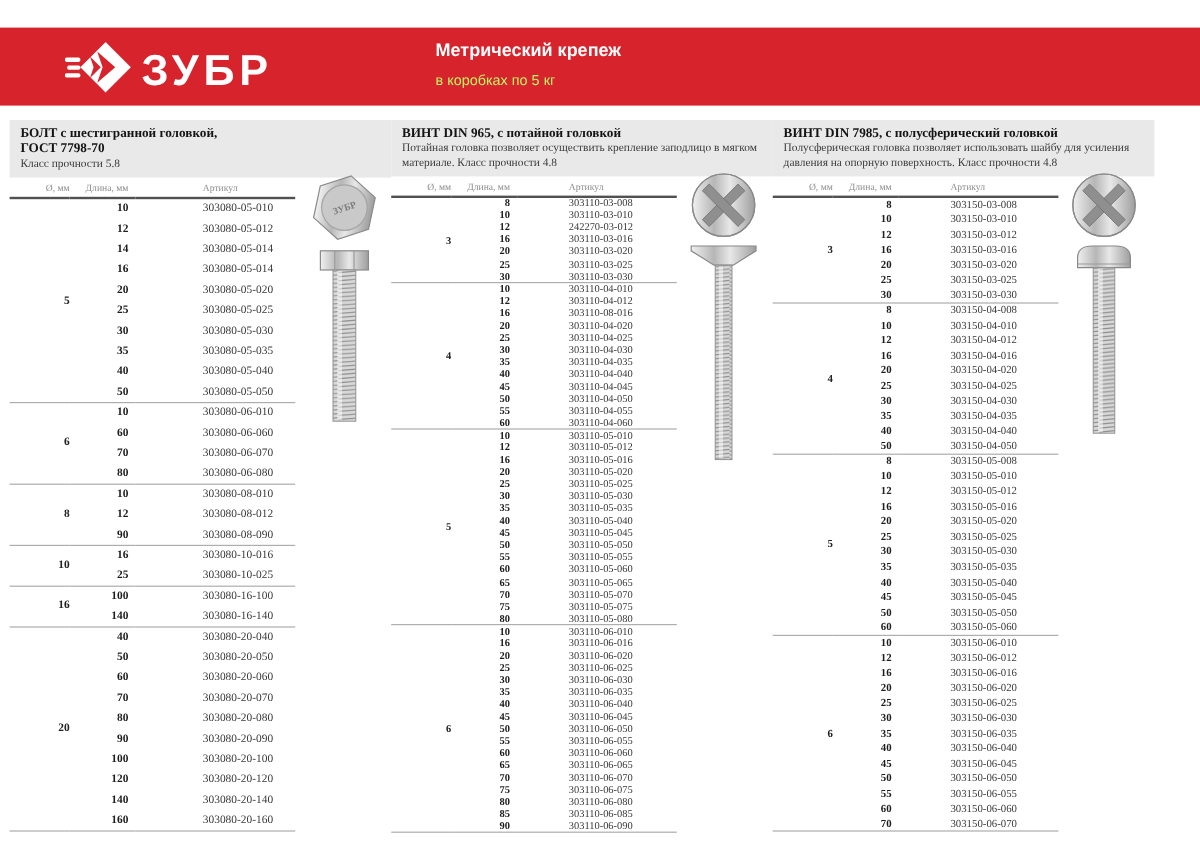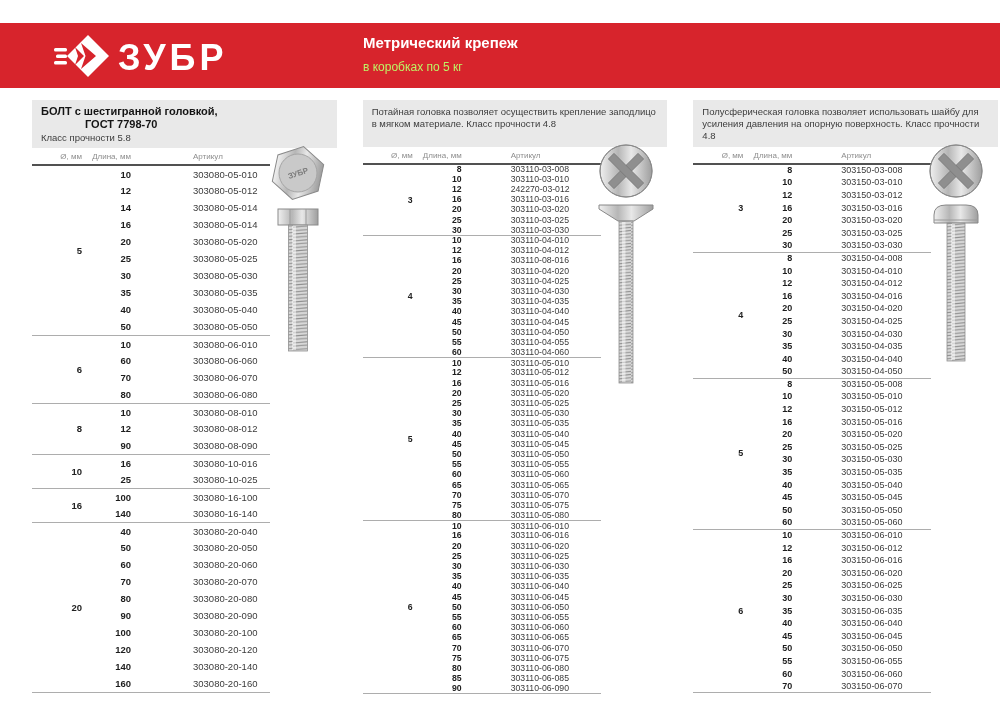--- a/index.html
+++ b/index.html
@@ -7,26 +7,26 @@
               font-family:"Liberation Sans", sans-serif; position:relative; }
 
   
   .band { position:absolute; left:0; top:23px; width:1000px; height:65px; background:#d7242c; }
   .logo { position:absolute; left:54px; top:10px; display:flex; align-items:center; gap:8px; }
   .logo-text { color:#fff; font-size:36px; font-weight:900; letter-spacing:4px; line-height:1; }
   .band-title { position:absolute; left:363px; top:11px; color:#fff; font-size:15px; font-weight:bold; }
   .band-sub   { position:absolute; left:363px; top:37px; color:#bef264; font-size:12px; }
 
   
-  .columns { position:absolute; left:32px; top:100px; width:966px; display:flex; gap:26px; }
+  .columns { position:absolute; left:8px; top:100px; width:966px; display:flex; gap:0;font-family:Liberation Serif, serif; }
   .section { width:318px; position:relative; }
 
   .info-box { background:#e9e9e9; min-height:47px; padding:5px 9px 4px 9px; }
   .info-title  { font-size:11px; font-weight:bold; color:#141414; line-height:1.2; }
-  .info-title2 { font-size:11px; font-weight:bold; color:#141414; line-height:1.2;margin-left:44px; }
+  .info-title2 { font-size:11px; font-weight:bold; color:#141414; line-height:1.2; }
   .info-title2:empty { display:none; }
   .info-desc   { font-size:9.5px; color:#3c3c3c; line-height:1.25; margin-top:1px; }
 
   
   table.spec { width:238px; border-collapse:collapse; table-layout:fixed; margin-top:4px;
                border-bottom:1px solid #adadad; }
   table.spec thead { border-bottom:2px solid #515151; }
   table.spec thead th { font-weight:normal; color:#8d8d8d; font-size:8px; padding-bottom:3px; height:12px; }
   tbody.group { border-top:1px solid #adadad; }
   tbody.group:first-of-type { border-top:none; }
@@ -257,20 +257,21 @@
         <line x1="35" y1="66" x2="35" y2="82" stroke="#9a9a9a"></line>
         <line x1="51" y1="66" x2="51" y2="82" stroke="#9a9a9a"></line>
         <rect x="33.5" y="82" width="19" height="126" fill="url(#thr1)" stroke="#909090" stroke-width=".8"></rect>
         <rect x="37" y="83" width="4" height="124" fill="rgba(255,255,255,.5)"></rect>
       </svg>
     </div>
   </div>
 
   <div class="section s2">
     <div class="info-box">
+      <div class="info-title">ВИНТ DIN 965, с потайной головкой</div>
 
       <div class="info-desc">Потайная головка позволяет осуществить крепление заподлицо в мягком материале. Класс прочности 4.8</div>
     </div>
     <table class="spec">
       <colgroup>
           <col style="width:50px">
           <col style="width:55px">
           <col style="width:133px">
         </colgroup>
       <thead>
@@ -523,20 +524,21 @@
         <circle cx="37" cy="28" r="26" fill="none" stroke="#8a8a8a"></circle>
         <polygon points="10,62 64,62 64,66 45,78 29,78 10,66" fill="url(#g2)" stroke="#888"></polygon>
         <rect x="30" y="78" width="14" height="162" fill="url(#thr2)" stroke="#909090" stroke-width=".8"></rect>
         <rect x="33" y="79" width="3.5" height="160" fill="rgba(255,255,255,.5)"></rect>
       </svg>
     </div>
   </div>
 
   <div class="section s3">
     <div class="info-box">
+      <div class="info-title">ВИНТ DIN 7985, с полусферический головкой</div>
 
       <div class="info-desc">Полусферическая головка позволяет использовать шайбу для усиления давления на опорную поверхность. Класс прочности 4.8</div>
     </div>
     <table class="spec">
       <colgroup>
           <col style="width:50px">
           <col style="width:55px">
           <col style="width:133px">
         </colgroup>
       <thead>

